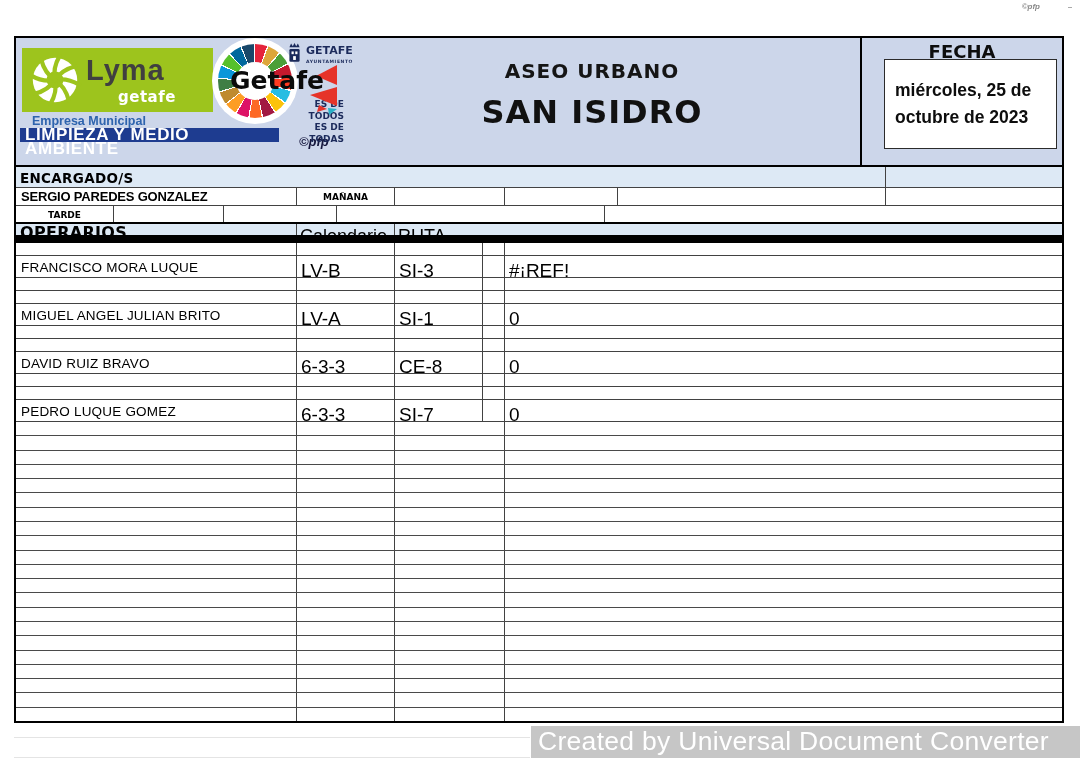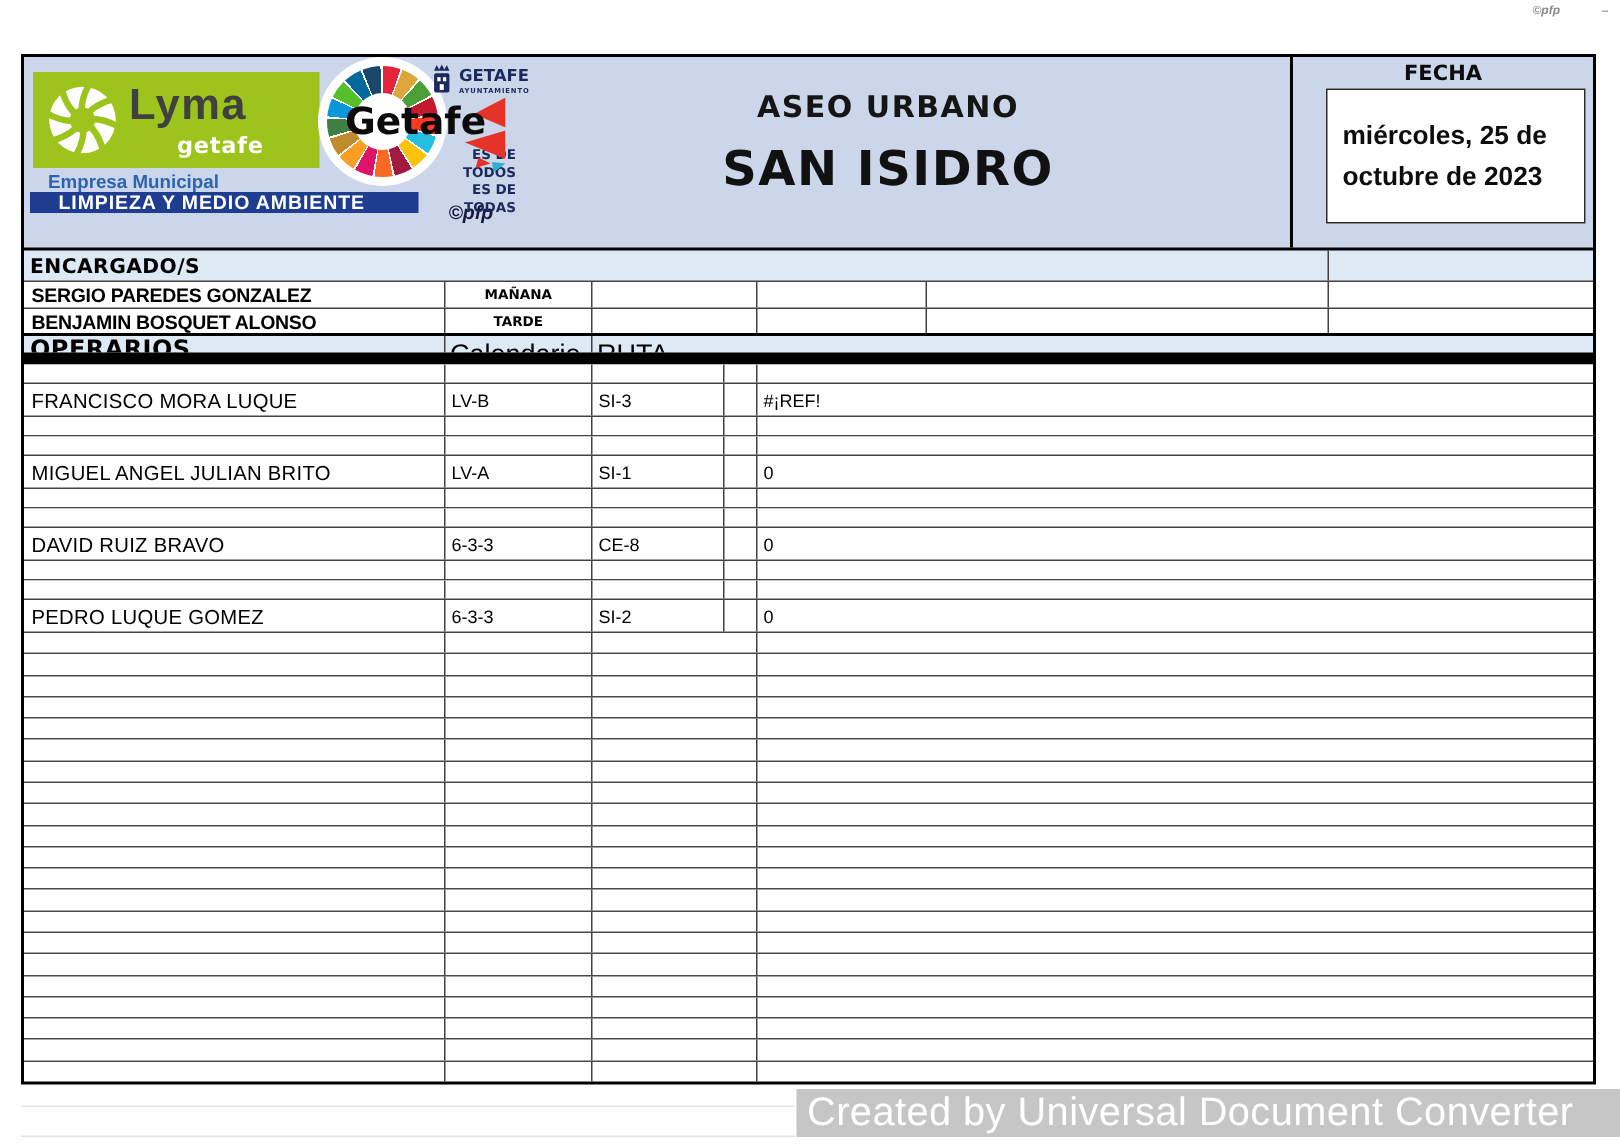--- a/index.html
+++ b/index.html
@@ -40,28 +40,28 @@
       #00689d 317.6deg 336.6deg,#fff 336.6deg 338.8deg,
       #19486a 338.8deg 357.8deg,#fff 357.8deg 360deg)}
   .sdg-hole{position:absolute;inset:24px;border-radius:50%;background:#fff}
   .getafe-word{position:absolute;left:213px;top:28px;width:96px;text-align:center;font-family:"DejaVu Sans",sans-serif;font-weight:bold;font-size:25px;color:#0b0b0b;z-index:3}
   .crest{position:absolute;left:270px;top:3px;width:17px;height:26px}
   .council{position:absolute;left:290px;top:7px;font-family:"DejaVu Sans",sans-serif;font-weight:bold;font-size:11px;color:#1b2a5b;line-height:11px}
   .council-sub{display:block;font-size:4.5px;letter-spacing:.6px;font-weight:bold;color:#1b2a5b}
   .red-shapes{position:absolute;left:294px;top:27px;width:27px;height:50px;z-index:2}
   .slogans{position:absolute;left:262px;top:61px;width:66px;text-align:right;font-family:"DejaVu Sans",sans-serif;font-weight:bold;font-size:9px;line-height:11.5px;color:#1b2a5b;z-index:1}
   .empresa{position:absolute;left:16px;top:76px;font-weight:bold;font-size:12.5px;color:#2e64ae}
-  .navy-bar{position:absolute;left:4px;top:90px;width:259px;height:14px;background:#1e3c90;color:#fff;font-weight:bold;font-size:13px;line-height:14px;padding-left:19px;letter-spacing:.6px}
+  .navy-bar{position:absolute;left:4px;top:90px;width:259px;height:14px;background:#1e3c90;color:#fff;font-weight:bold;font-size:17px;line-height:14px;padding-left:5px;letter-spacing:.6px}
   .pfp{position:absolute;left:283px;top:96px;font-weight:bold;font-style:italic;font-size:13px;color:#15173d}
 
   .service-title{position:absolute;left:376px;top:21px;width:400px;text-align:center;font-family:"DejaVu Sans",sans-serif;font-weight:bold;font-size:20px;letter-spacing:1px;color:#151515}
   .zone-title{position:absolute;left:376px;top:55px;width:400px;text-align:center;font-family:"DejaVu Sans",sans-serif;font-weight:bold;font-size:32px;letter-spacing:1px;color:#111}
 
   .fecha-div{position:absolute;left:844px;top:0;width:2px;height:100%;background:#000}
-  .fecha-label{position:absolute;left:846px;top:3px;width:200px;text-align:center;font-family:"DejaVu Sans",sans-serif;font-weight:bold;font-size:14px;color:#0d0d0d}
+  .fecha-label{position:absolute;left:846px;top:3px;width:200px;text-align:center;font-family:"DejaVu Sans",sans-serif;font-weight:bold;font-size:18px;color:#0d0d0d}
   .date-box{position:absolute;left:868px;top:21px;width:173px;height:90px;background:#fff;border:1.5px solid #2b2b2b;display:flex;align-items:center;justify-content:center;text-align:left;font-weight:bold;font-size:17.5px;line-height:27px;padding:0 10px;color:#0d0d0d}
 
   
   .rows{flex:1;display:flex;flex-direction:column}
   .row{display:flex;border-bottom:1px solid #424242;flex:none;background:#fff}
   .cell{border-right:1px solid #424242;overflow:hidden;white-space:nowrap}
   .c1{width:281px}.c2{width:98px}.c3{width:110px}
   .c3a{width:88px}.c3b{width:22px}
   .c4{width:113px}.c5{width:268px}
   .cEnc{width:870px}
@@ -74,21 +74,21 @@
   .enc-name{font-weight:bold;font-size:13px;letter-spacing:-.2px;padding:1px 0 0 5px}
   .shift{font-family:"DejaVu Sans",sans-serif;font-weight:bold;font-size:9px;text-align:center;padding-top:4px}
   .r-enc2{height:18px;border-bottom:2px solid #000}
   .r-oph{height:19px;border-bottom:8px solid #000000}
   .op-label{font-family:"DejaVu Sans",sans-serif;font-weight:bold;font-size:16px;letter-spacing:.3px;padding-left:4px;line-height:17px}
   .colhead{font-size:18px;padding:2px 0 0 3px}
 
   .sp{height:13px}
   .nrow{height:22px}
   .nm{font-size:13.5px;letter-spacing:.2px;padding:4px 0 0 5px}
-  .cv{font-size:12px;padding:4px 0 0 4px}
+  .cv{font-size:19px;padding:4px 0 0 4px}
 
   .empty-rows{flex:1;display:flex;flex-direction:column}
   .erow{flex:1;border-bottom:1px solid #4a4a4a;display:flex}
   .erow:last-child{border-bottom:none}
 
   
   .faint{position:absolute;left:14px;width:516px;height:1px;background:#e4e4e4}
   .watermark{position:absolute;left:531px;top:726px;width:549px;height:32px;background:#c6c6c6;color:#fff;font-size:26.5px;line-height:31px;padding-left:7px;letter-spacing:.3px;white-space:nowrap;overflow:hidden}
 </style>
 </head>
@@ -171,21 +171,20 @@
     <div class="row r-enc">
       <div class="cell c1 enc-name">SERGIO PAREDES GONZALEZ</div>
       <div class="cell c2 shift">MAÑANA</div>
       <div class="cell c3"></div>
       <div class="cell c4"></div>
       <div class="cell c5"></div>
       <div class="cell last"></div>
     </div>
 
     <div class="row r-enc r-enc2">
-      <div class="cell c1 enc-name">BENJAMIN BOSQUET ALONSO</div>
       <div class="cell c2 shift">TARDE</div>
       <div class="cell c3"></div>
       <div class="cell c4"></div>
       <div class="cell c5"></div>
       <div class="cell last"></div>
     </div>
 
     <div class="row hrow r-oph">
       <div class="cell c1 op-label">OPERARIOS</div>
       <div class="cell c2 colhead">Calendario</div>
@@ -265,21 +264,21 @@
       <div class="cell c1"></div>
         <div class="cell c2"></div>
         <div class="cell c3a"></div>
         <div class="cell c3b"></div>
         <div class="cell last"></div>
     </div>
 
     <div class="row nrow">
       <div class="cell c1 nm">PEDRO LUQUE GOMEZ</div>
       <div class="cell c2 cv">6-3-3</div>
-      <div class="cell c3a cv">SI-2</div>
+      <div class="cell c3a cv">SI-7</div>
       <div class="cell c3b"></div>
       <div class="cell last cv">0</div>
     </div>
 
     <div class="empty-rows" id="emptyRows">
         <div class="erow">
           <div class="cell c1"></div>
           <div class="cell c2"></div>
           <div class="cell c3"></div>
           <div class="cell last"></div>

